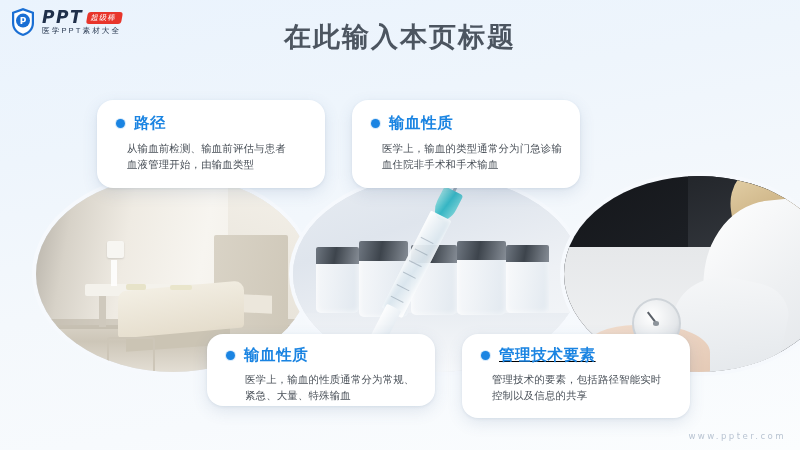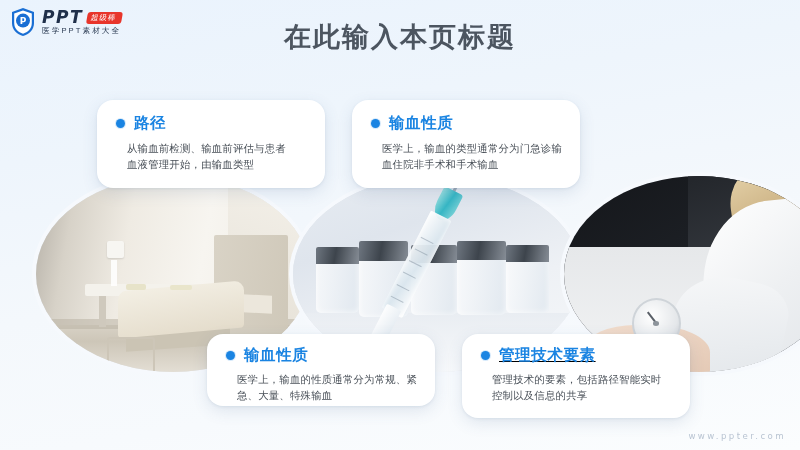--- a/index.html
+++ b/index.html
@@ -149,21 +149,21 @@
     font-family:"DejaVu Sans",sans-serif;
   }
   .c1{left:97px;top:100px;width:228px;height:88px;}
   .c1 .card-head{padding:16px 0 0 19px;}
   .c1 .card-body{padding:8px 32px 0 30px;}
   .c2{left:352px;top:100px;width:228px;height:88px;}
   .c2 .card-head{padding:16px 0 0 19px;}
   .c2 .card-body{padding:8px 14px 0 30px;}
   .c3{left:207px;top:334px;width:228px;height:72px;}
   .c3 .card-head{padding:14px 0 0 19px;}
-  .c3 .card-body{padding:7px 16px 0 30px;}
+  .c3 .card-body{padding:7px 16px 0 38px;}
   .c4{left:462px;top:334px;width:228px;height:84px;}
   .c4 .card-head{padding:14px 0 0 19px;text-decoration:underline;}
   .c4 .card-body{padding:7px 28px 0 30px;}
 
   
   .footer{
     position:absolute;right:14px;bottom:9px;font-size:8.6px;color:#b9c4d2;
     letter-spacing:2.4px;font-family:"DejaVu Sans",sans-serif;
   }
 </style>

